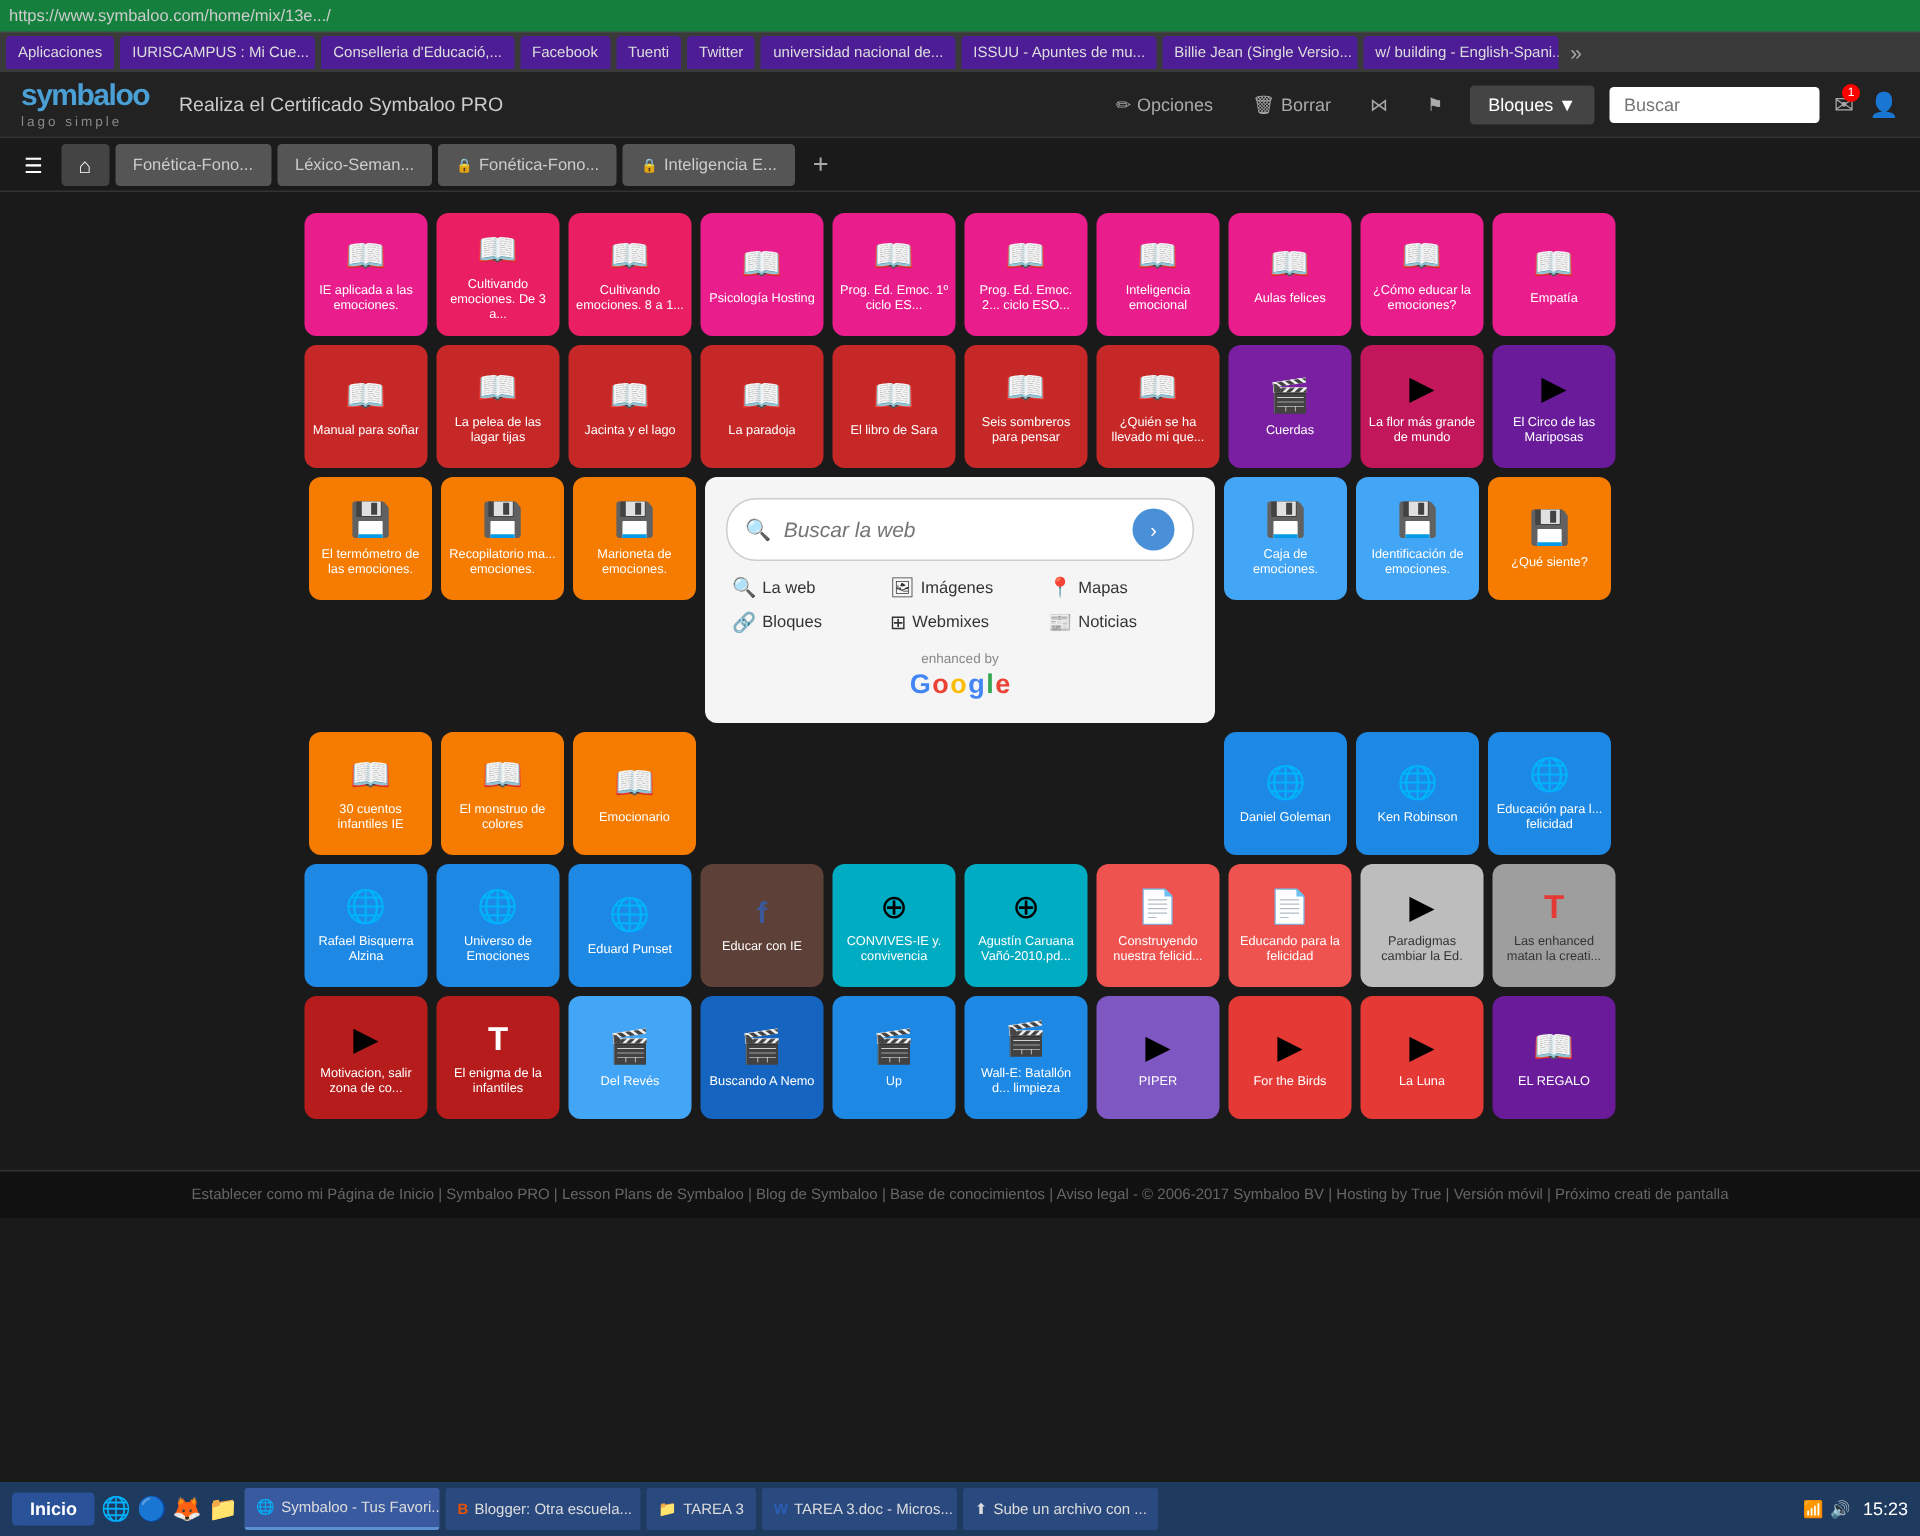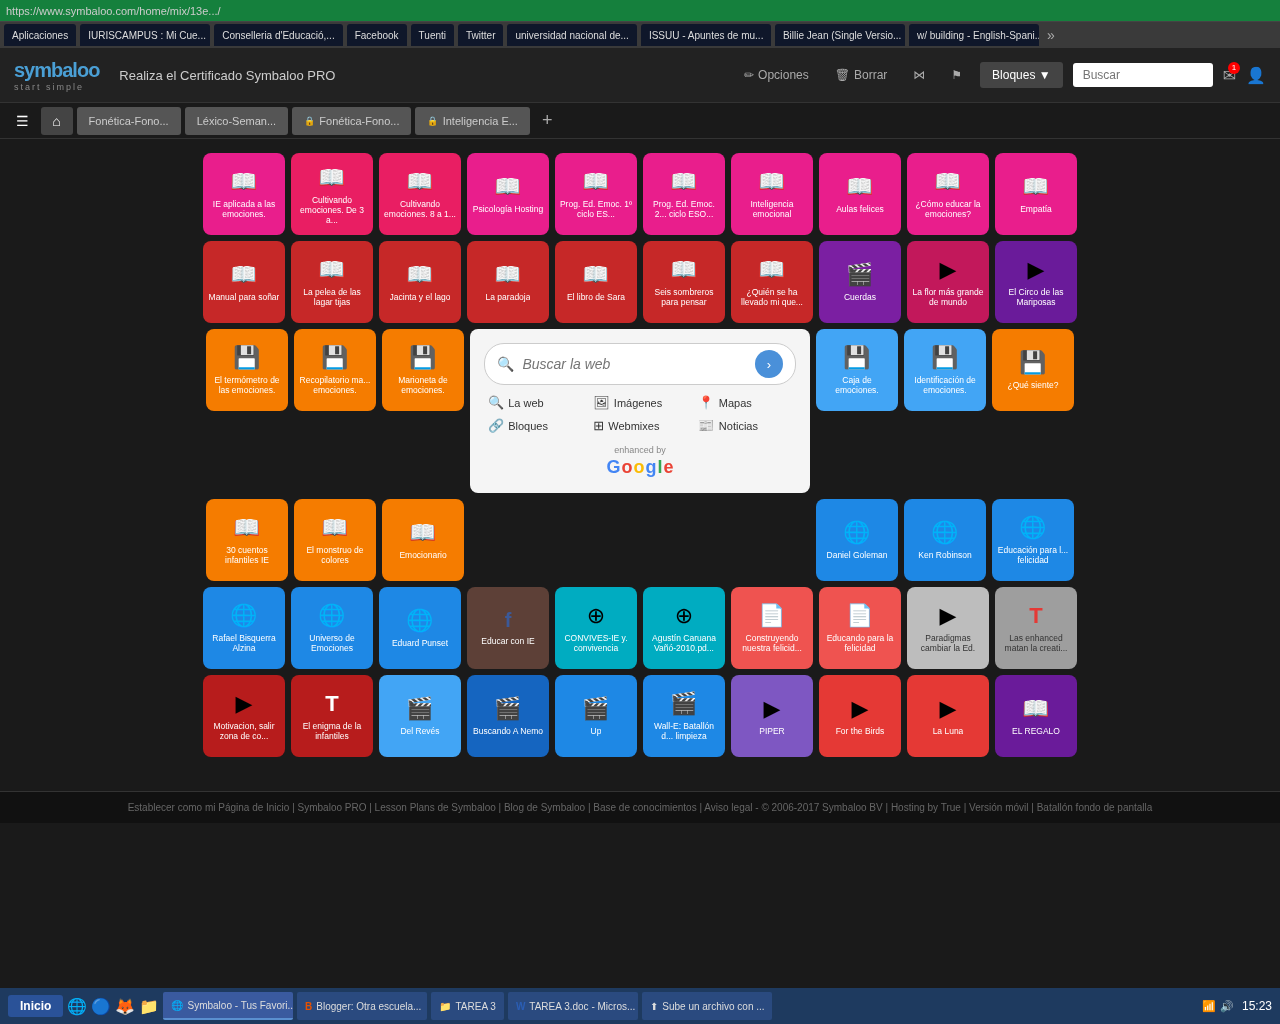--- a/index.html
+++ b/index.html
@@ -18,38 +18,38 @@
     .browser-bar-text { color: #ccc; font-size: 11px; }
     .browser-tab-bar {
       background: #3a3a3a;
       height: 26px;
       display: flex;
       align-items: center;
       padding: 0 4px;
       gap: 4px;
     }
     .browser-tab {
-      background: #0f172a;
+      background: #4c1d95;
       color: #ddd;
       font-size: 10px;
       padding: 2px 8px;
       border-radius: 3px 3px 0 0;
       white-space: nowrap;
       max-width: 130px;
       overflow: hidden;
       text-overflow: ellipsis;
       height: 22px;
       display: flex;
       align-items: center;
     }
 
     
     .symbaloo-header {
       background: #222;
-      height: 55px;
+      height: 44px;
       display: flex;
       align-items: center;
       padding: 0 14px;
       gap: 10px;
       border-bottom: 1px solid #333;
     }
     .logo-area { display: flex; flex-direction: column; align-items: flex-start; margin-right: 10px; }
     .logo-text { font-size: 20px; font-weight: bold; color: #4a9fd5; letter-spacing: -1px; }
     .logo-sub { font-size: 9px; color: #888; letter-spacing: 2px; }
     .header-pro { color: #ccc; font-size: 13px; flex: 1; }
@@ -324,21 +324,21 @@
   <div class="browser-tab">universidad nacional de...</div>
   <div class="browser-tab">ISSUU - Apuntes de mu...</div>
   <div class="browser-tab">Billie Jean (Single Versio...</div>
   <div class="browser-tab">w/ building - English-Spani...</div>
   <span style="color:#aaa;font-size:14px;cursor:pointer;margin-left:4px">»</span>
 </div>
 
 <div class="symbaloo-header">
   <div class="logo-area">
     <span class="logo-text">symbaloo</span>
-    <span class="logo-sub">start simple</span>
+    <span class="logo-sub">lago simple</span>
   </div>
   <span class="header-pro">Realiza el Certificado Symbaloo PRO</span>
   <button class="header-btn">
     <span>✏</span>
     <span>Opciones</span>
   </button>
   <button class="header-btn">
     <span>🗑</span>
     <span>Borrar</span>
   </button>
@@ -672,21 +672,21 @@
 <div class="footer">
   <span>Establecer como mi Página de Inicio</span> |
   <span>Symbaloo PRO</span> |
   <span>Lesson Plans de Symbaloo</span> |
   <span>Blog de Symbaloo</span> |
   <span>Base de conocimientos</span> |
   <span>Aviso legal</span> -
   <span>© 2006-2017 Symbaloo BV</span> |
   <span>Hosting by True</span> |
   <span>Versión móvil</span> |
-  <span>Batallón fondo de pantalla</span>
+  <span>Próximo creati de pantalla</span>
 </div>
 
 <div class="taskbar">
   <div class="start-btn">Inicio</div>
   <div class="taskbar-icons">
     <span class="taskbar-icon">🌐</span>
     <span class="taskbar-icon">🔵</span>
     <span class="taskbar-icon">🦊</span>
     <span class="taskbar-icon">📁</span>
   </div>

